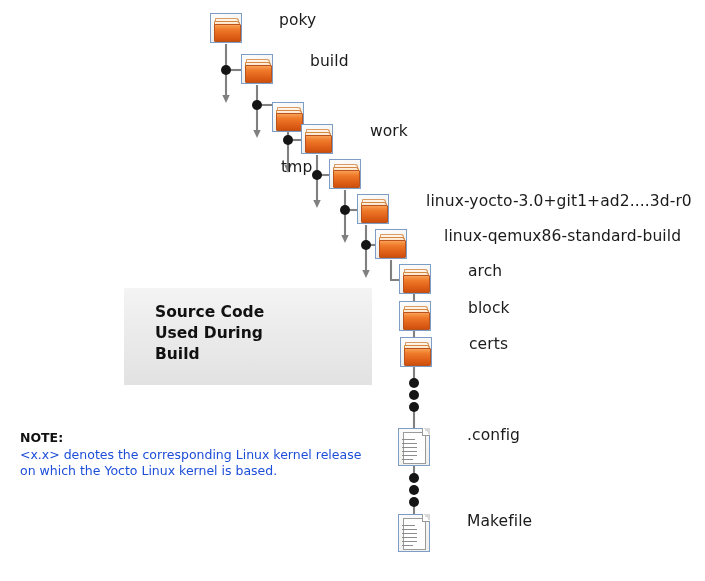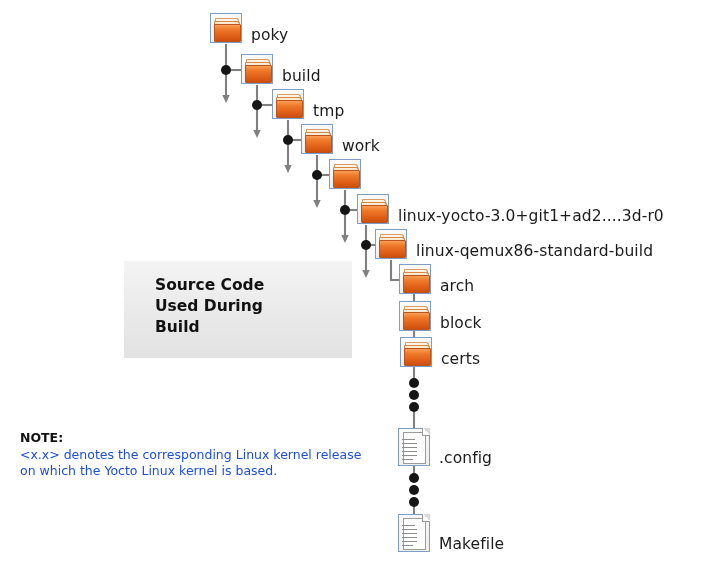--- a/index.html
+++ b/index.html
@@ -5,21 +5,21 @@
   html,body{margin:0;padding:0;}
   body{
     width:705px;height:581px;position:relative;overflow:hidden;
     background:#ffffff;
     font-family:"DejaVu Sans","Liberation Sans",sans-serif;
   }
   #stage{position:absolute;inset:0;}
   #wires{position:absolute;left:0;top:0;width:705px;height:581px;}
 
   
-  .node{position:absolute;display:flex;align-items:flex-end;}
+  .node{position:absolute;display:flex;align-items:flex-start;gap:28px;}
   .label{
     margin-left:9px;white-space:nowrap;color:#1b1b1b;
     font-size:15.5px;line-height:1;letter-spacing:.1px;
   }
 
   
   .folder-ico{
     position:relative;width:32px;height:30px;box-sizing:border-box;
     border:1.5px solid #7d9cc6;
     background:linear-gradient(160deg,#fdfdfd 0%,#f2f2f0 55%,#e7e7e4 100%);
@@ -57,21 +57,21 @@
   }
   .file-ico .fold{
     position:absolute;right:-1px;top:-1px;width:7px;height:7px;
     background:linear-gradient(225deg,#d9d9d9 0%,#d9d9d9 50%,#ffffff 50%);
     border-left:1px solid #9a9a9a;border-bottom:1px solid #9a9a9a;
   }
   .file-ico .ln{position:absolute;left:3px;height:1px;background:#8d8d8d;}
 
   
   #callout{
-    position:absolute;left:124px;top:261px;width:228px;height:97px;
+    position:absolute;left:124px;top:288px;width:248px;height:97px;
     background:linear-gradient(180deg,#f4f4f4 0%,#ebebeb 45%,#e2e2e2 100%);
     box-sizing:border-box;
     padding-left:26px;
   }
   #callout .ctext{
     position:absolute;left:31px;top:14px;
     font-weight:bold;font-size:15.5px;line-height:21px;color:#111;
   }
 
   
@@ -149,21 +149,21 @@
     <span class="label">poky</span>
   </div>
   <div class="node" style="left:241px;top:54px;">
     <span class="folder-ico">
         <i class="back"></i>
         <i class="mid"></i>
         <i class="body"></i>
       </span>
     <span class="label">build</span>
   </div>
-  <div class="node" style="left:272px;top:89px;">
+  <div class="node" style="left:272px;top:102px;flex-direction:column;">
     <span class="folder-ico">
         <i class="back"></i>
         <i class="mid"></i>
         <i class="body"></i>
       </span>
     <span class="label">tmp</span>
   </div>
   <div class="node" style="left:301px;top:124px;">
     <span class="folder-ico">
         <i class="back"></i>

